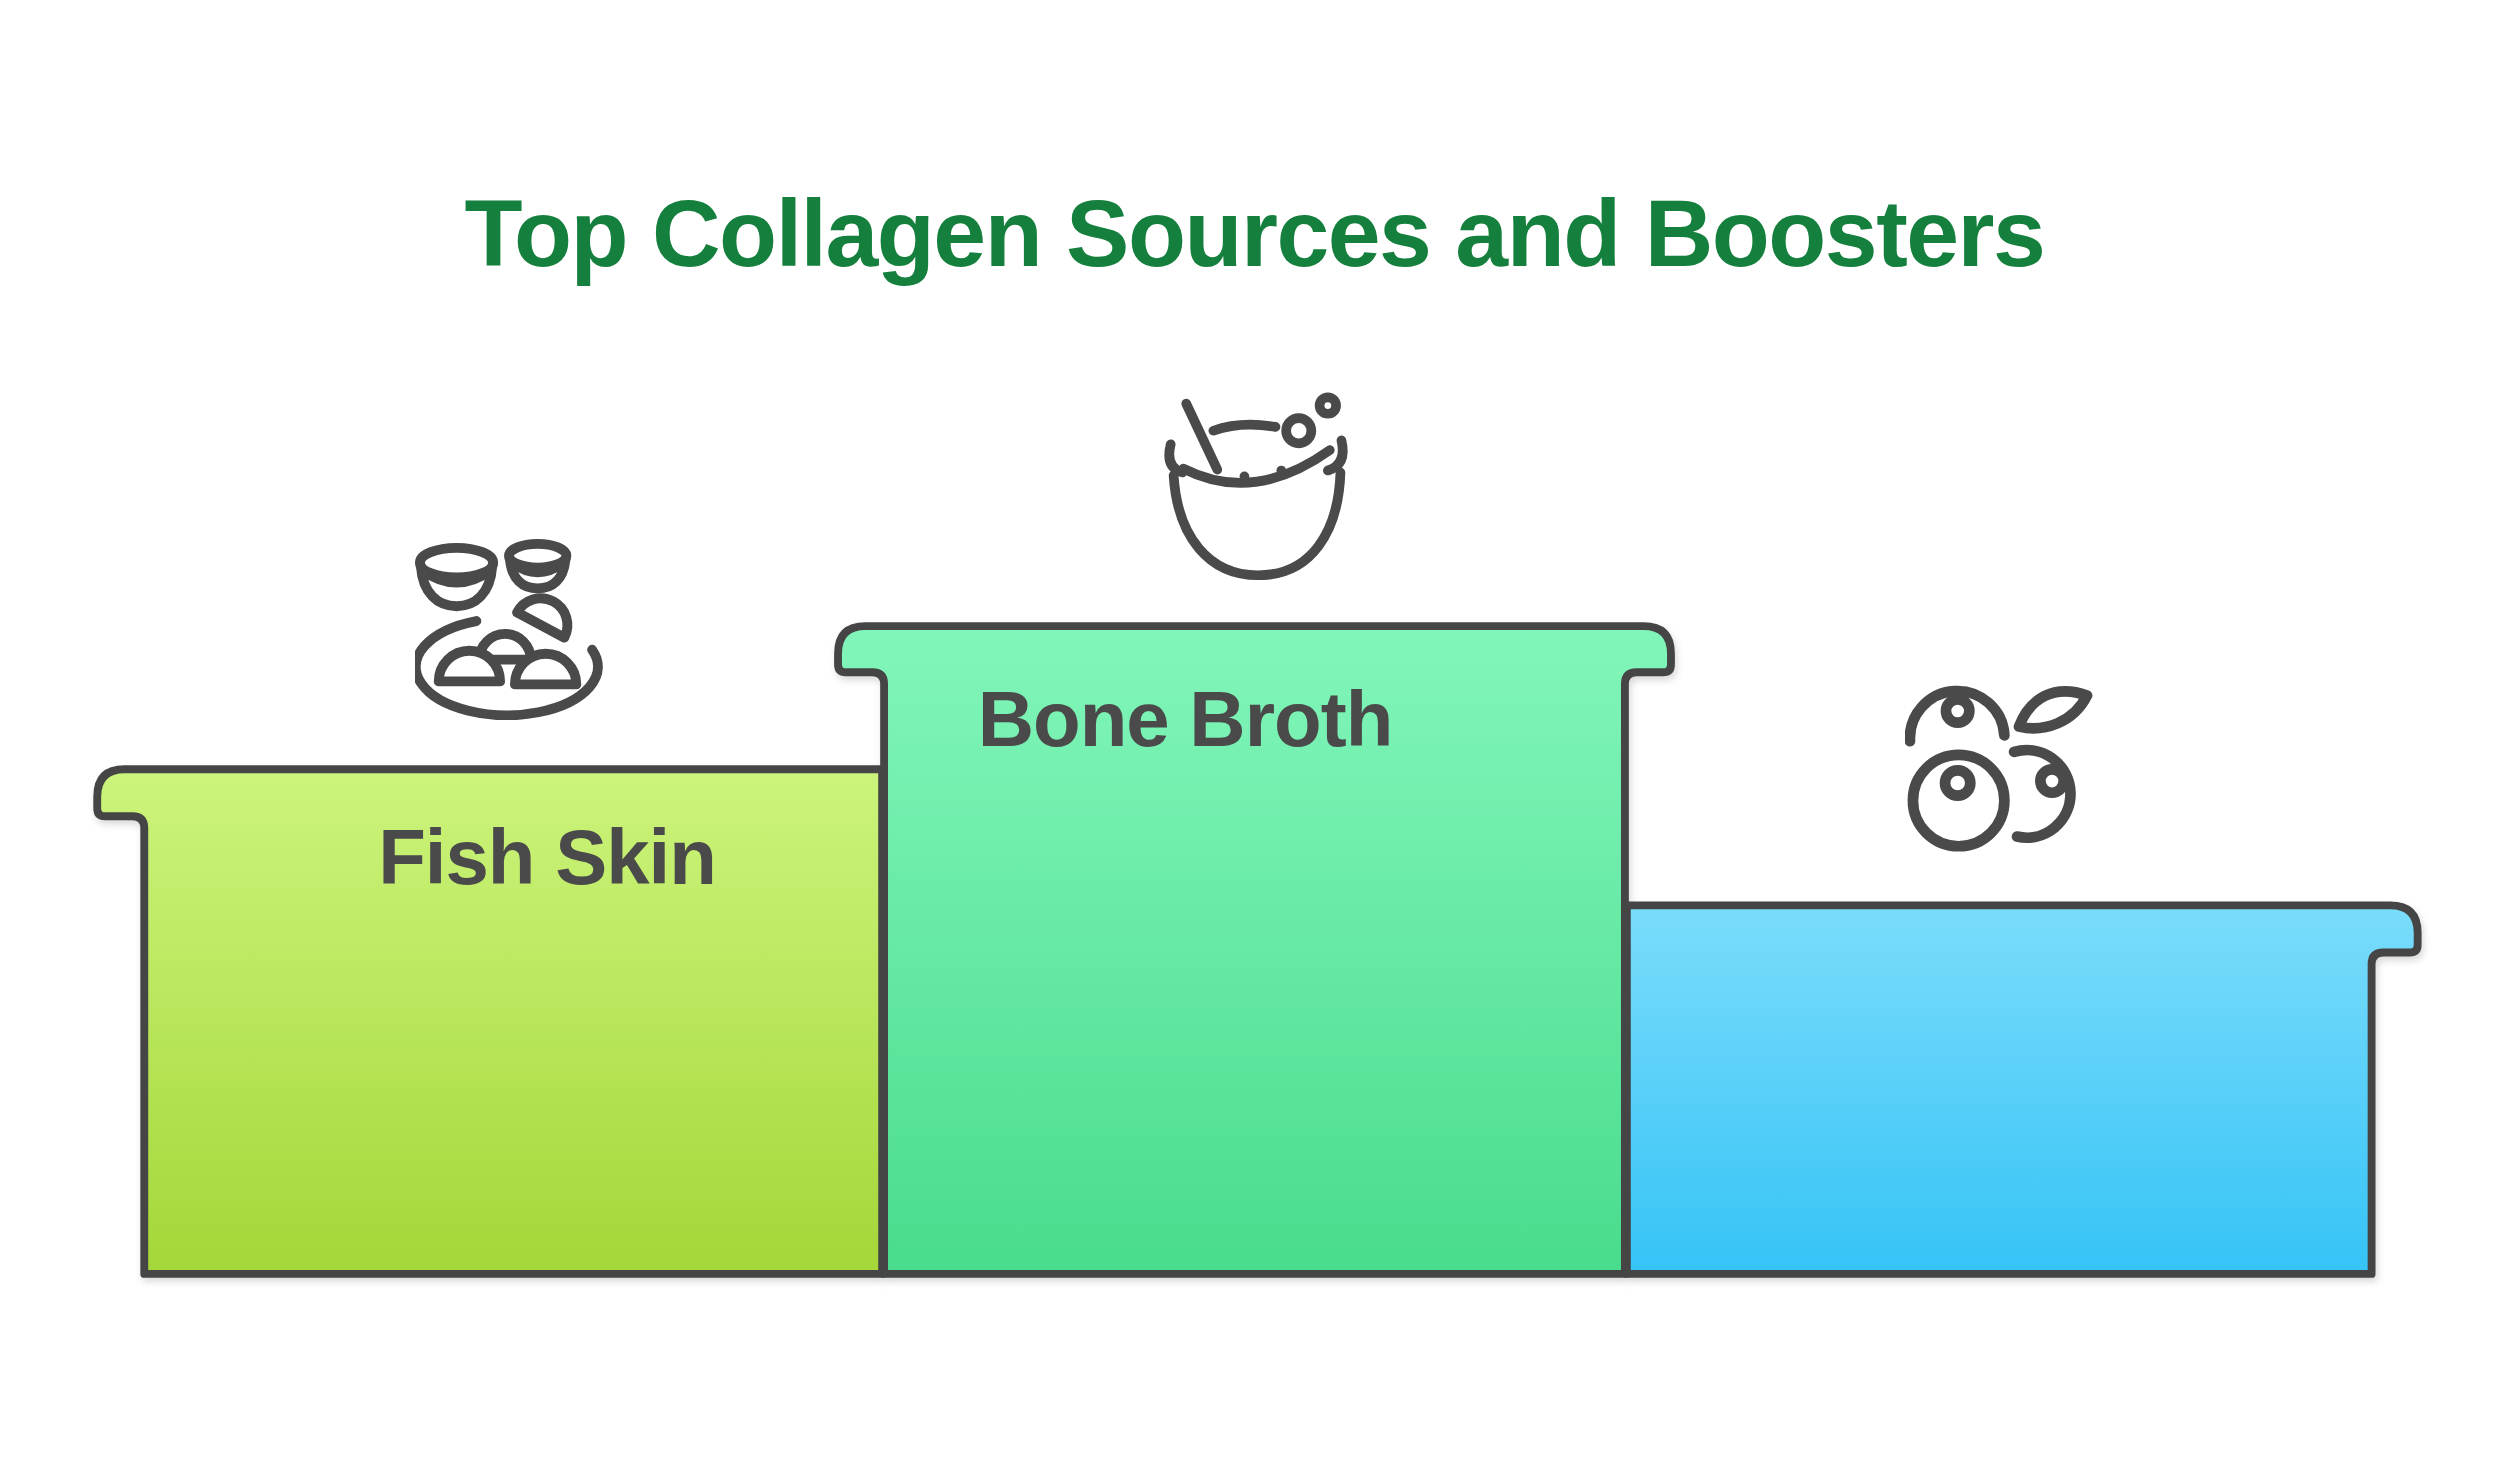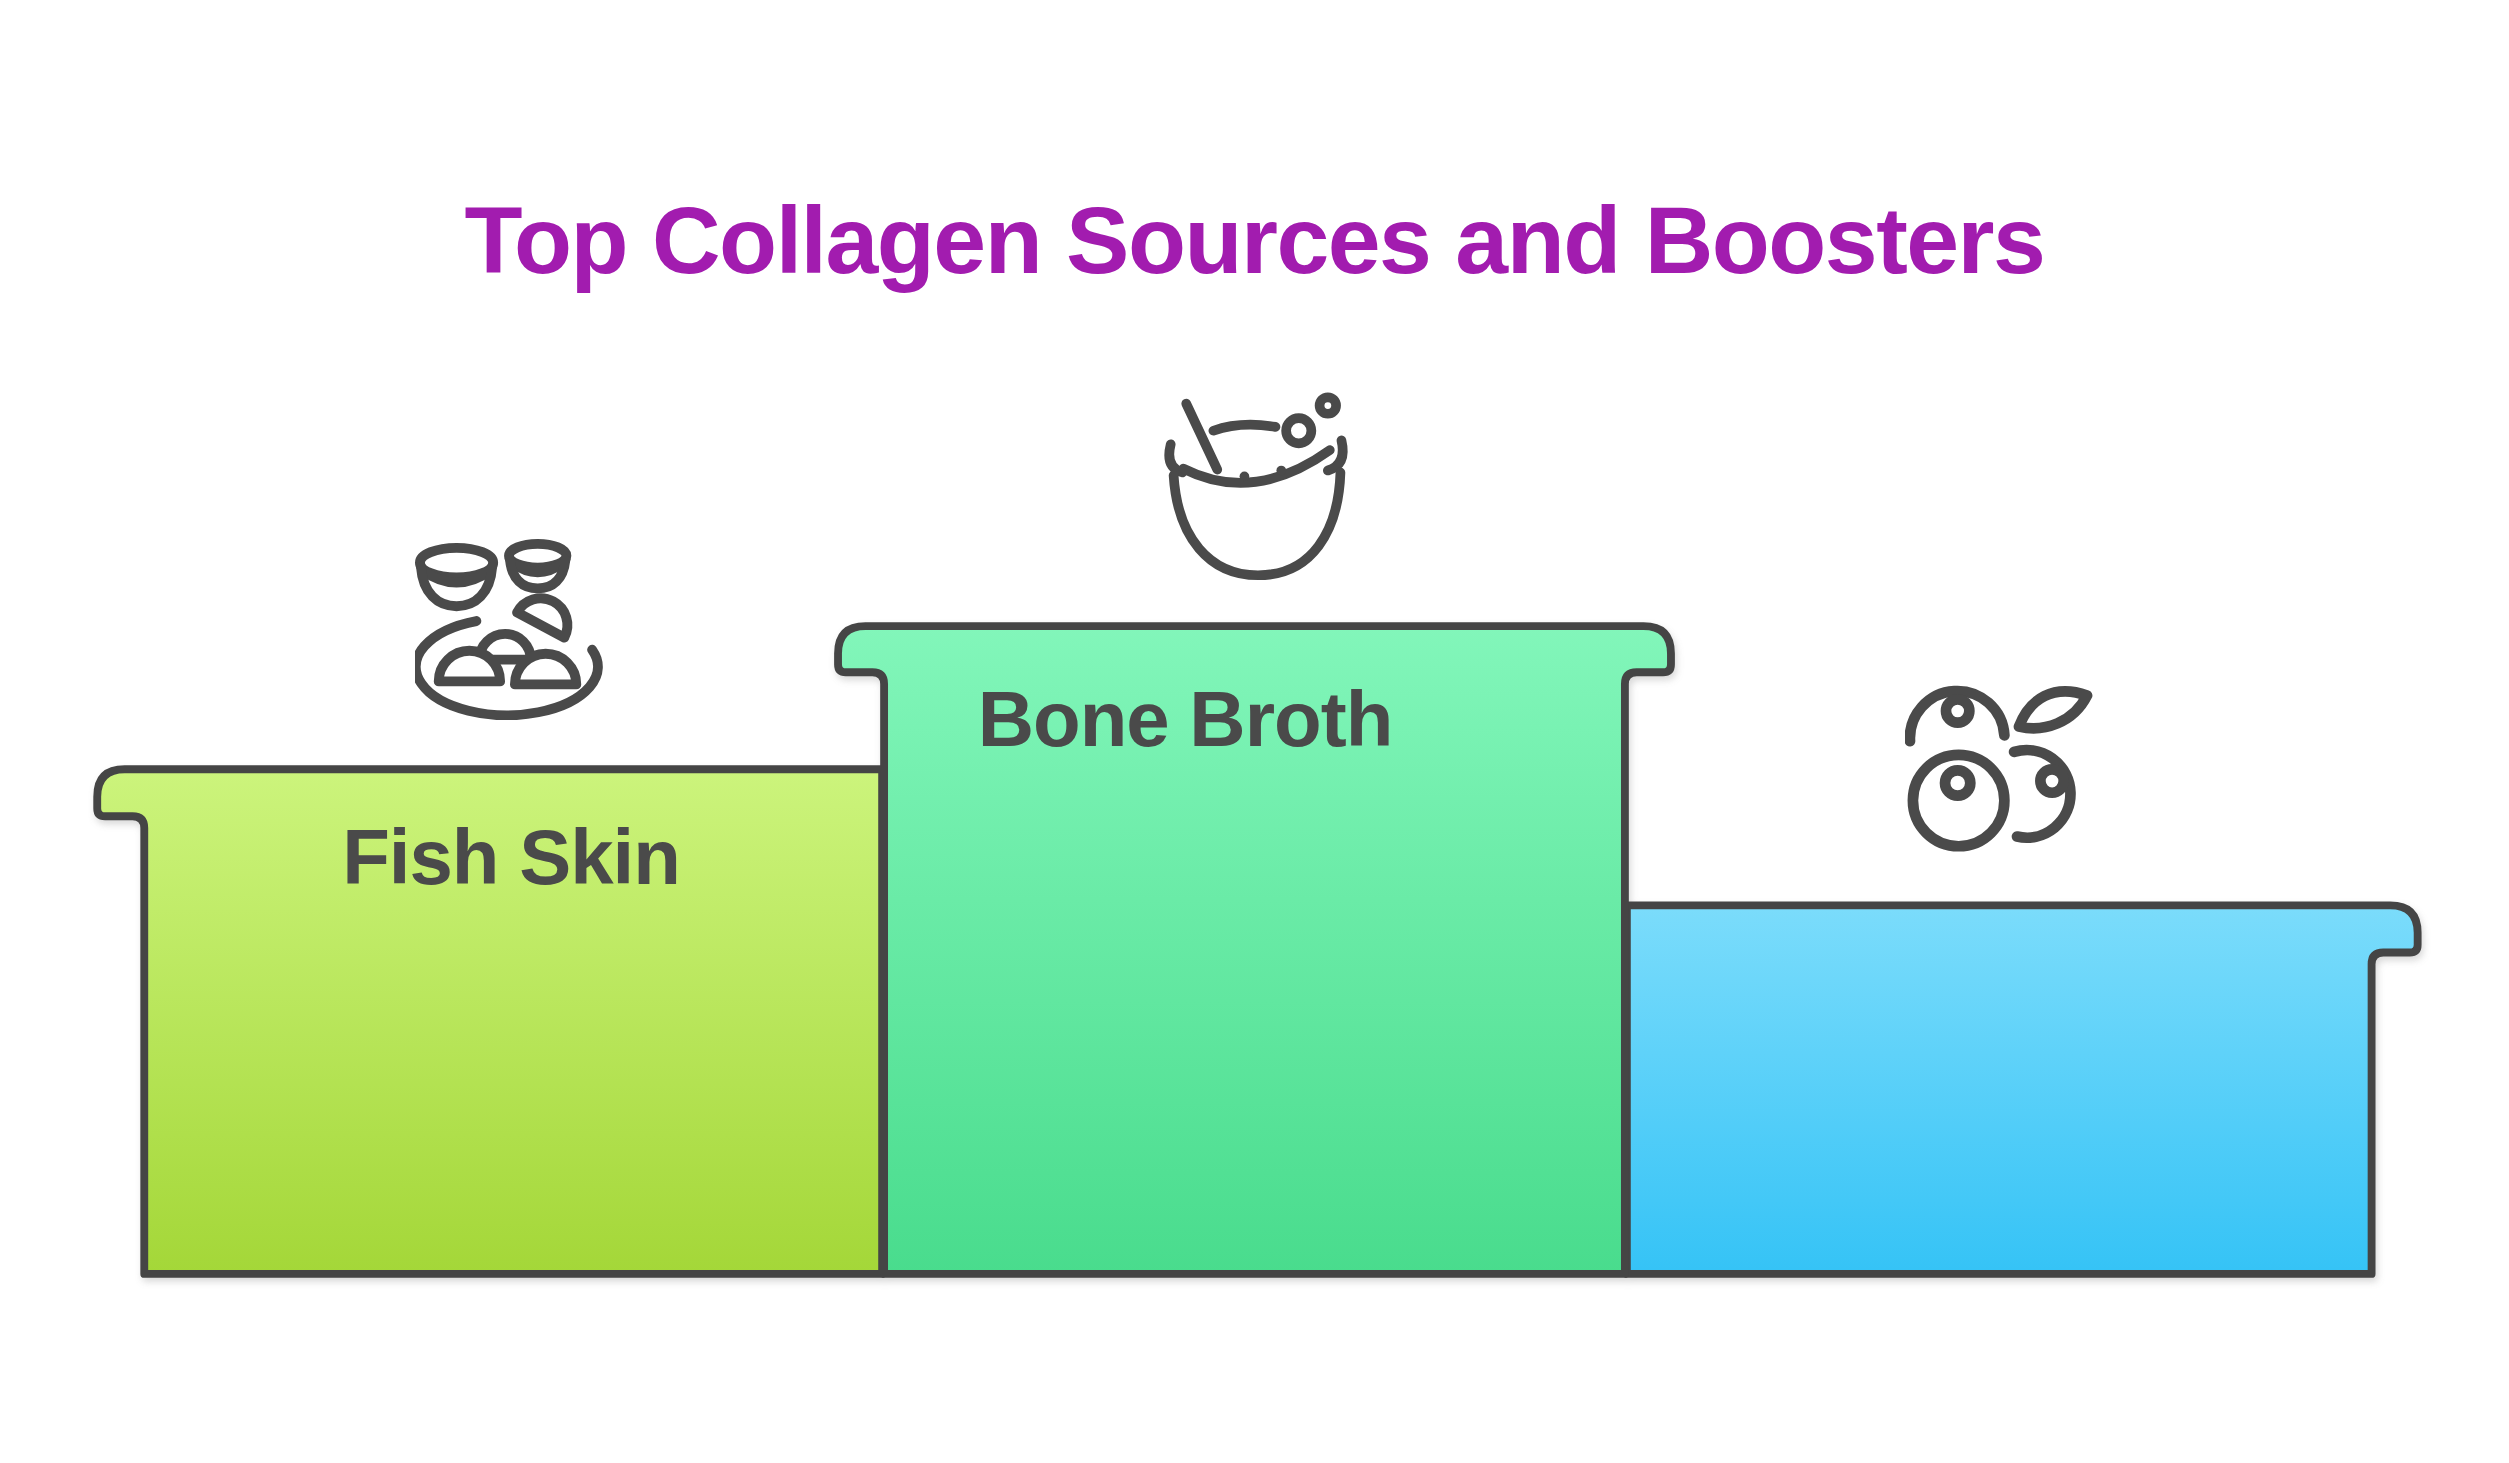--- a/index.html
+++ b/index.html
@@ -11,27 +11,27 @@
     position: relative;
     width: 2509px;
     height: 1463px;
     background: #ffffff;
     overflow: hidden;
     font-family: "Liberation Sans", "DejaVu Sans", sans-serif;
   }
   .title {
     position: absolute;
     left: 0;
-    top: 186px;
+    top: 179px;
     width: 2509px;
     text-align: center;
     font-size: 95px;
     font-weight: 700;
     letter-spacing: -1.5px;
-    color: #a21caf;
+    color: #15803d;
     white-space: nowrap;
   }
   .podium-svg {
     position: absolute;
     left: 0;
     top: 0;
     width: 2509px;
     height: 1463px;
     filter: drop-shadow(2px 4.9px 3.9px rgba(80,80,80,0.22));
   }
@@ -39,21 +39,21 @@
     position: absolute;
     text-align: center;
     font-size: 78px;
     font-weight: 700;
     letter-spacing: -1px;
     color: #4a4a4a;
     line-height: 82px;
     height: 82px;
     white-space: nowrap;
   }
-  .label-fish    { left: 140px;  top: 816px; width: 742px; }
+  .label-fish    { left: 140px;  top: 816px; width: 742px; padding-left: 36px; }
   .label-broth   { left: 882px;  top: 678px; width: 606px; }
   .label-vitamin { left: 1627px; top: 959px; width: 745px; }
   .icon {
     position: absolute;
   }
   .icon-fish    { left: 415px;  top: 532px; width: 188px; height: 188px; }
   .icon-broth   { left: 1161px; top: 390px; width: 194px; height: 194px; }
   .icon-berries { left: 1905px; top: 676px; width: 190px; height: 180px; }
   .icon svg { width: 100%; height: 100%; display: block; }
 </style>

